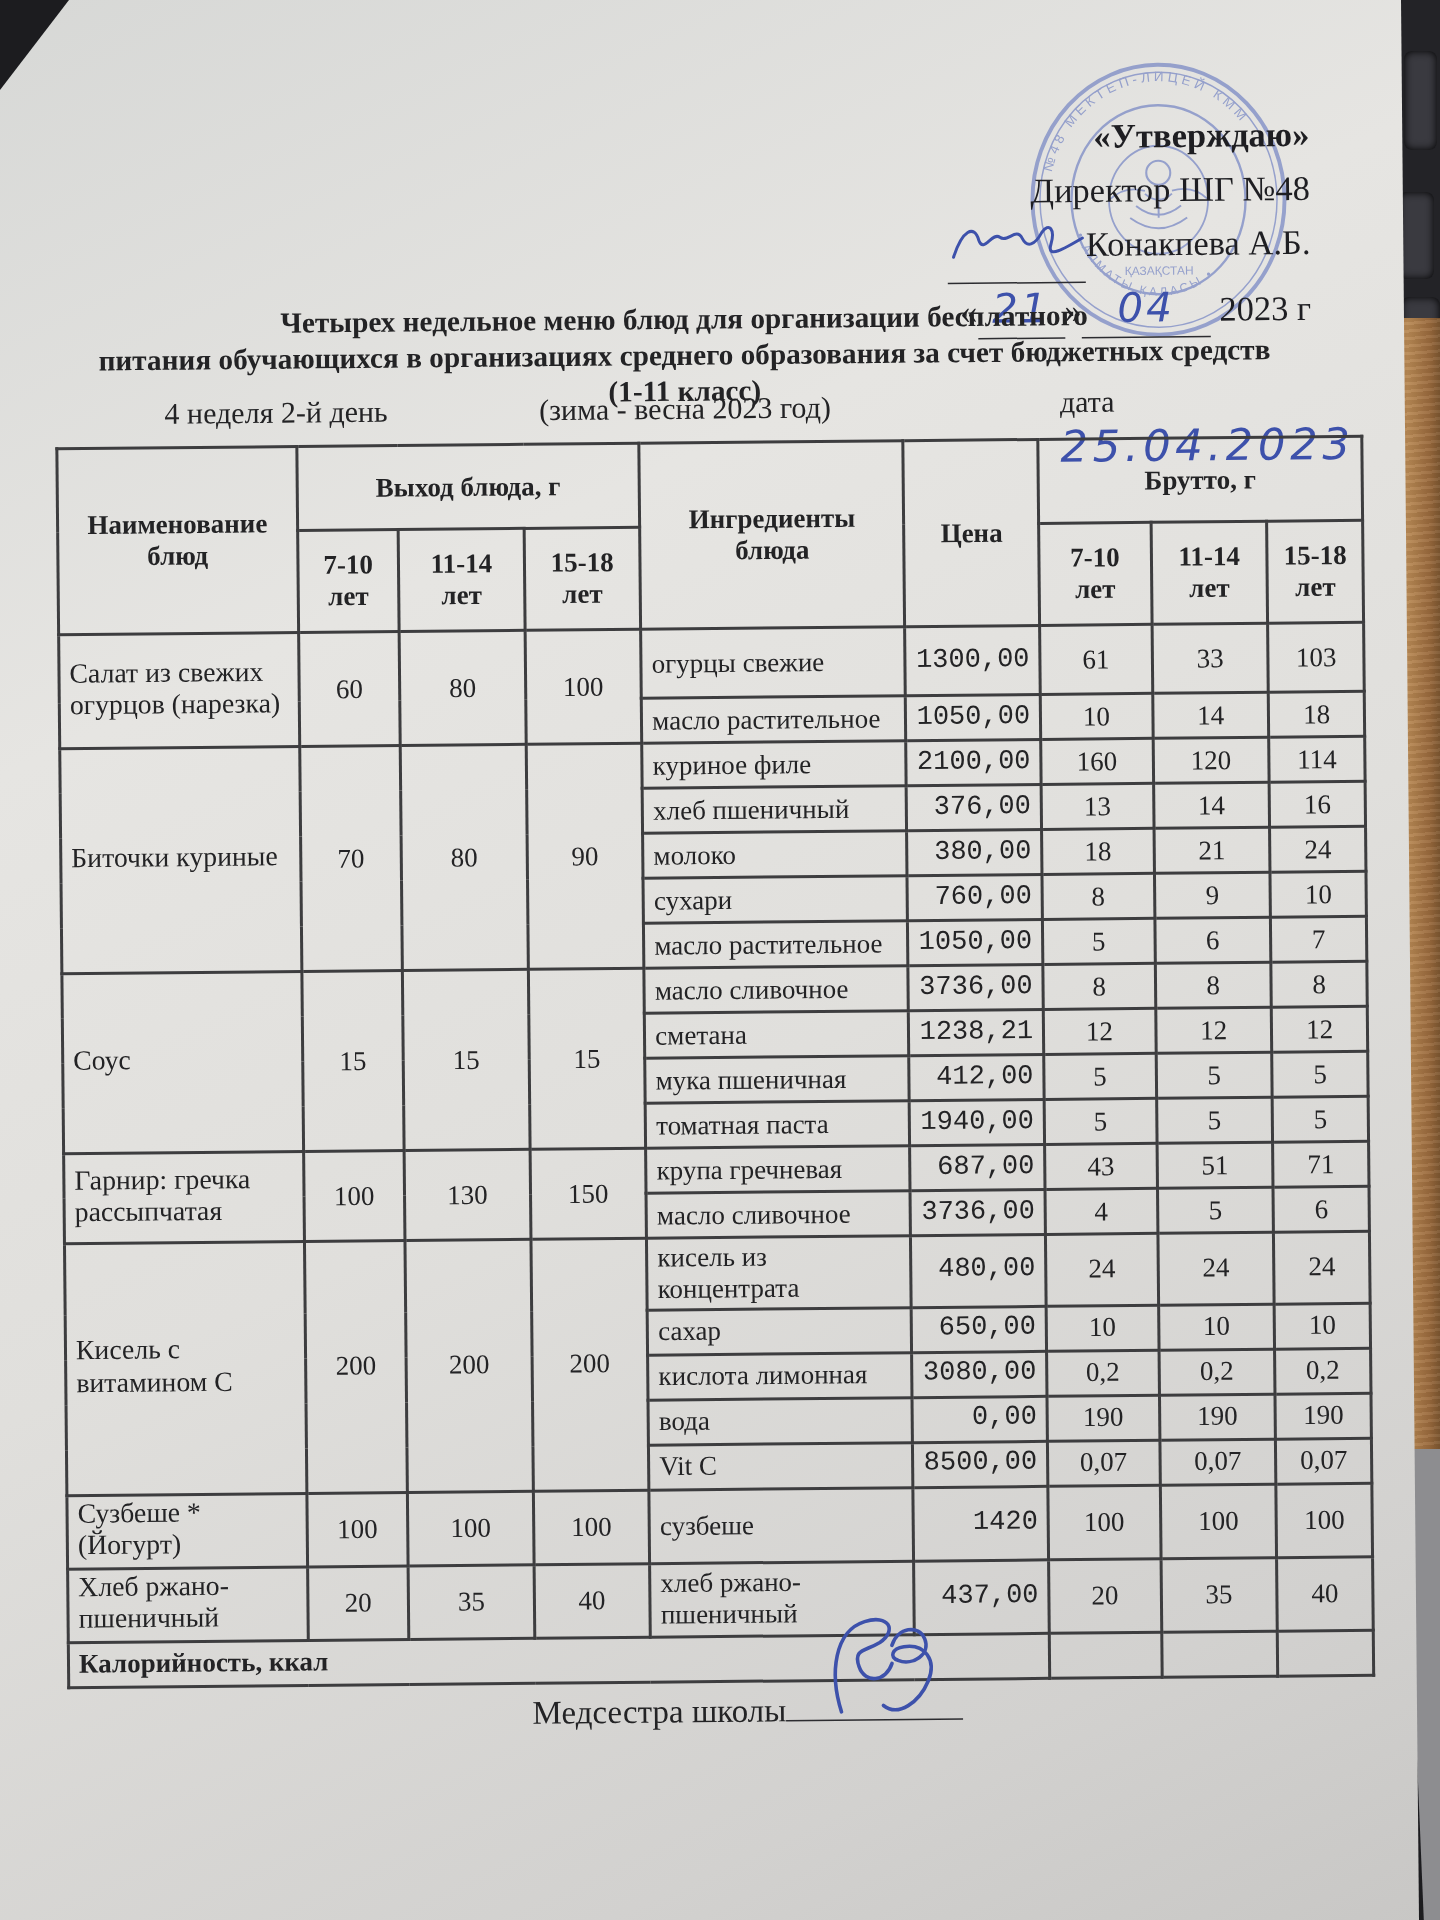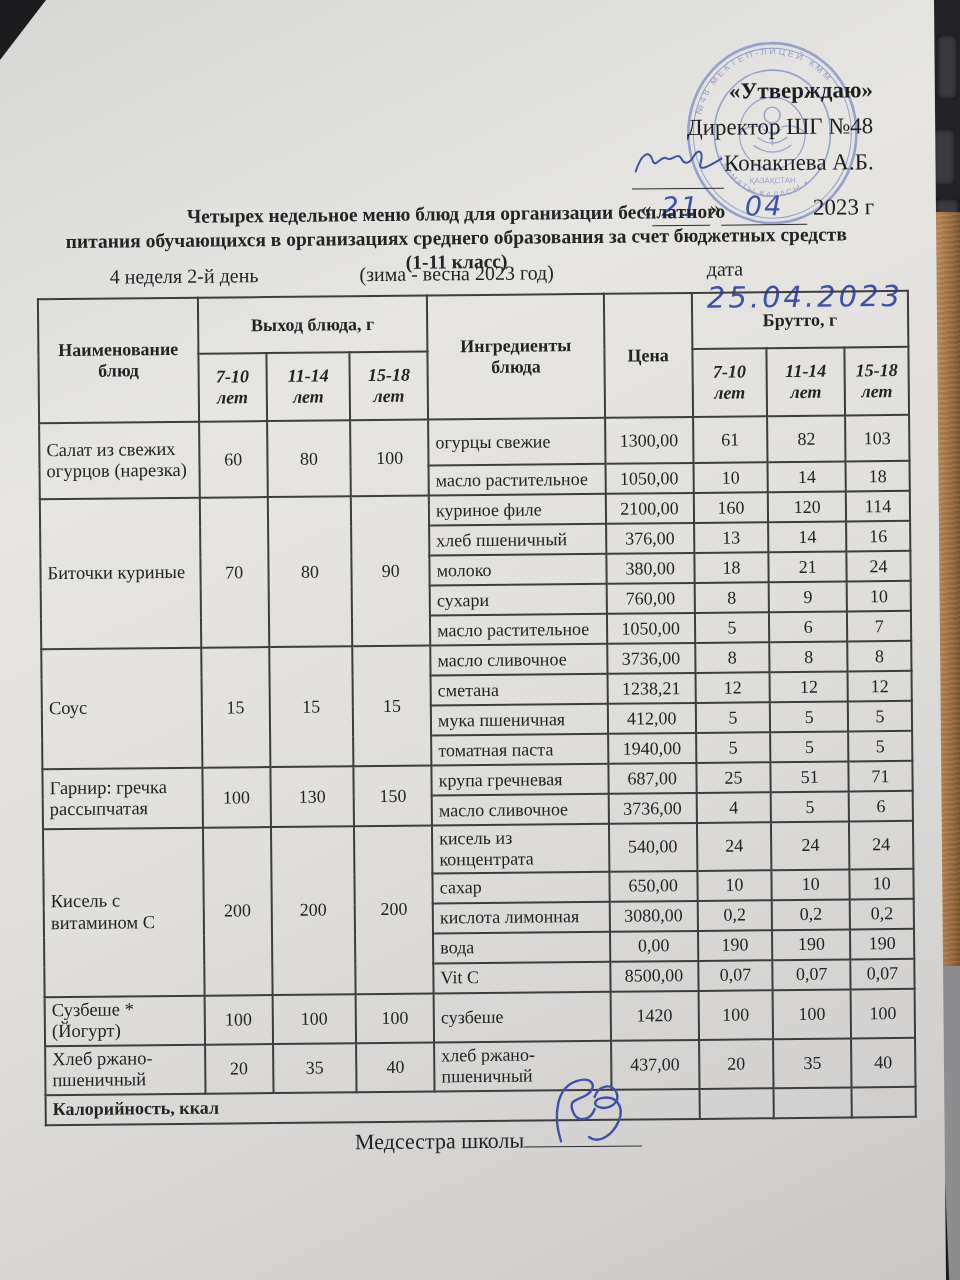--- a/index.html
+++ b/index.html
@@ -45,25 +45,25 @@
   .meta .week{position:absolute;left:113px;top:10px;}
   .meta .season{position:absolute;left:0;width:920px;text-align:center;top:10px;}
   .meta .datewrap{position:absolute;left:710px;top:8px;}
   .meta .hand-date{font-size:29px;letter-spacing:3px;white-space:nowrap;}
   
   table.menu{position:absolute;left:40px;top:294px;width:872px;border-collapse:collapse;
              font-size:18px;line-height:1.16;}
   table.menu td,table.menu th{border:2px solid #3d3d3f;padding:2px 6px;vertical-align:middle;}
   table.menu th{font-weight:bold;text-align:center;}
   tr.hrow1 th{height:50px;}
-  tr.hrow2 th{height:62px;font-style:italic;}
+  tr.hrow2 th{height:62px;}
   td.dish{vertical-align:top;text-align:left;font-size:18.5px;}
   td.portion{vertical-align:top;text-align:center;}
   td.ingr{vertical-align:top;text-align:left;height:24px;}
-  td.price{text-align:center;}
+  td.price{text-align:right;font-family:Liberation Mono, monospace;}
   td.brutto{vertical-align:top;text-align:center;}
   td.kcal{font-weight:bold;height:24px;}
   
   .nurse{position:absolute;left:350px;top:1128px;font-size:22px;}
   .nurse-line{display:inline-block;width:118px;border-bottom:1.6px solid #2c2c30;}
   .nurse-sig{position:absolute;left:178px;top:-52px;}
 </style>
 </head>
 <body>
 
@@ -165,21 +165,21 @@
         </thead>
         <tbody>
             <tr style="height: 46px;">
               <td class="dish" rowspan="2">Салат из свежих огурцов (нарезка)</td>
               <td class="portion" rowspan="2">60</td>
               <td class="portion" rowspan="2">80</td>
               <td class="portion" rowspan="2">100</td>
               <td class="ingr">огурцы свежие</td>
               <td class="price">1300,00</td>
               <td class="brutto">61</td>
-              <td class="brutto">82</td>
+              <td class="brutto">33</td>
               <td class="brutto">103</td>
             </tr>
             <tr>
               <td class="ingr">масло растительное</td>
               <td class="price">1050,00</td>
               <td class="brutto">10</td>
               <td class="brutto">14</td>
               <td class="brutto">18</td>
             </tr>
             <tr>
@@ -253,38 +253,38 @@
               <td class="brutto">5</td>
               <td class="brutto">5</td>
             </tr>
             <tr>
               <td class="dish" rowspan="2">Гарнир: гречка рассыпчатая</td>
               <td class="portion" rowspan="2">100</td>
               <td class="portion" rowspan="2">130</td>
               <td class="portion" rowspan="2">150</td>
               <td class="ingr">крупа гречневая</td>
               <td class="price">687,00</td>
-              <td class="brutto">25</td>
+              <td class="brutto">43</td>
               <td class="brutto">51</td>
               <td class="brutto">71</td>
             </tr>
             <tr>
               <td class="ingr">масло сливочное</td>
               <td class="price">3736,00</td>
               <td class="brutto">4</td>
               <td class="brutto">5</td>
               <td class="brutto">6</td>
             </tr>
             <tr style="height: 46px;">
               <td class="dish" rowspan="5">Кисель с витамином С</td>
               <td class="portion" rowspan="5">200</td>
               <td class="portion" rowspan="5">200</td>
               <td class="portion" rowspan="5">200</td>
               <td class="ingr">кисель из концентрата</td>
-              <td class="price">540,00</td>
+              <td class="price">480,00</td>
               <td class="brutto">24</td>
               <td class="brutto">24</td>
               <td class="brutto">24</td>
             </tr>
             <tr>
               <td class="ingr">сахар</td>
               <td class="price">650,00</td>
               <td class="brutto">10</td>
               <td class="brutto">10</td>
               <td class="brutto">10</td>

